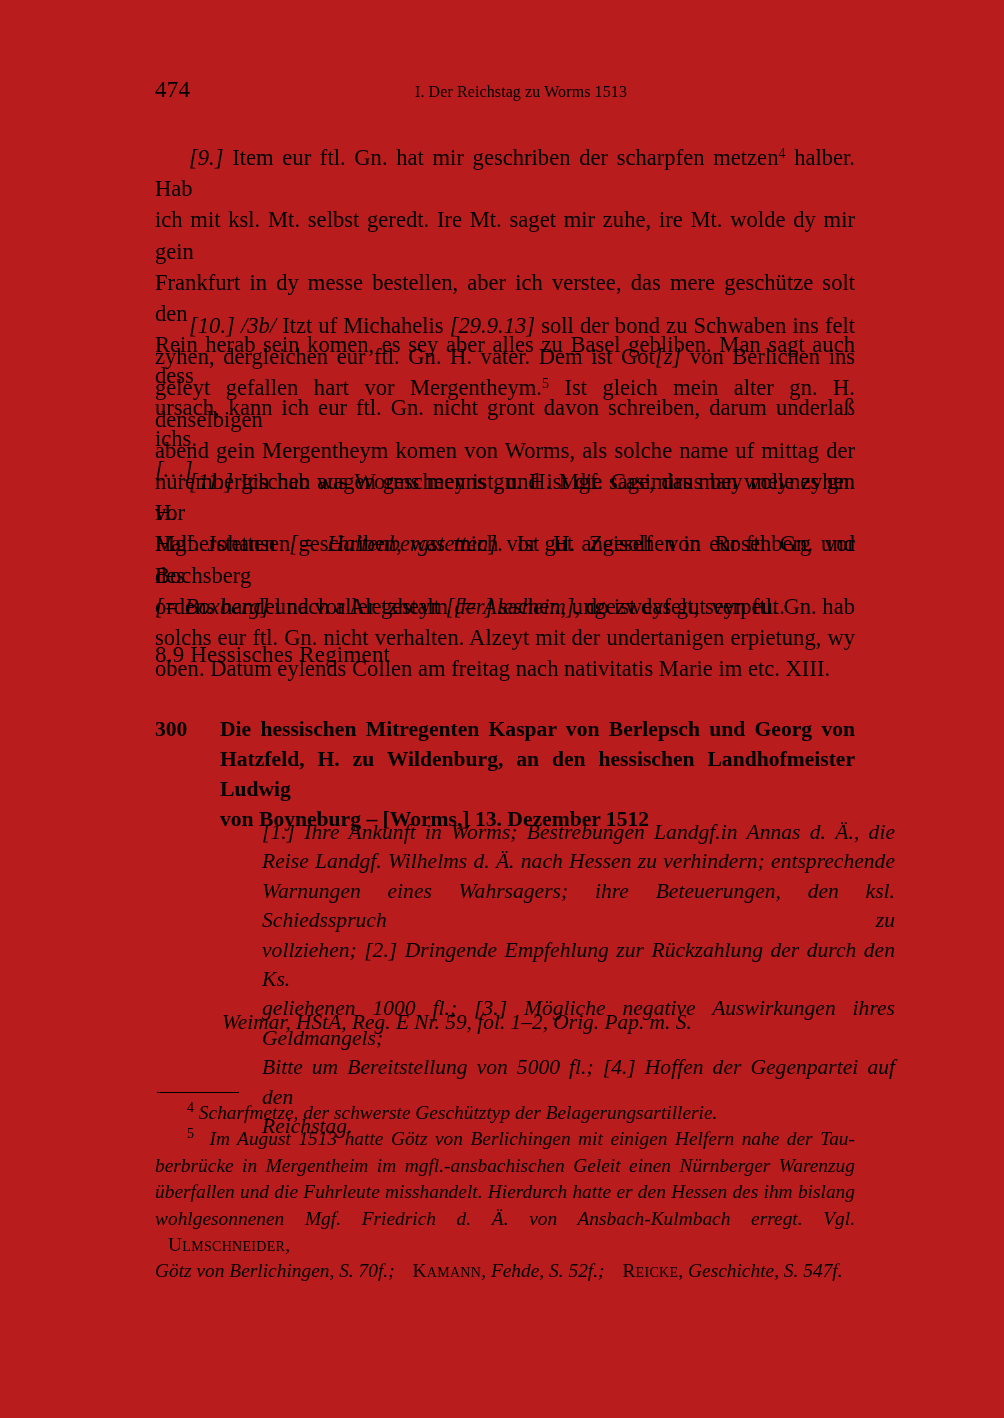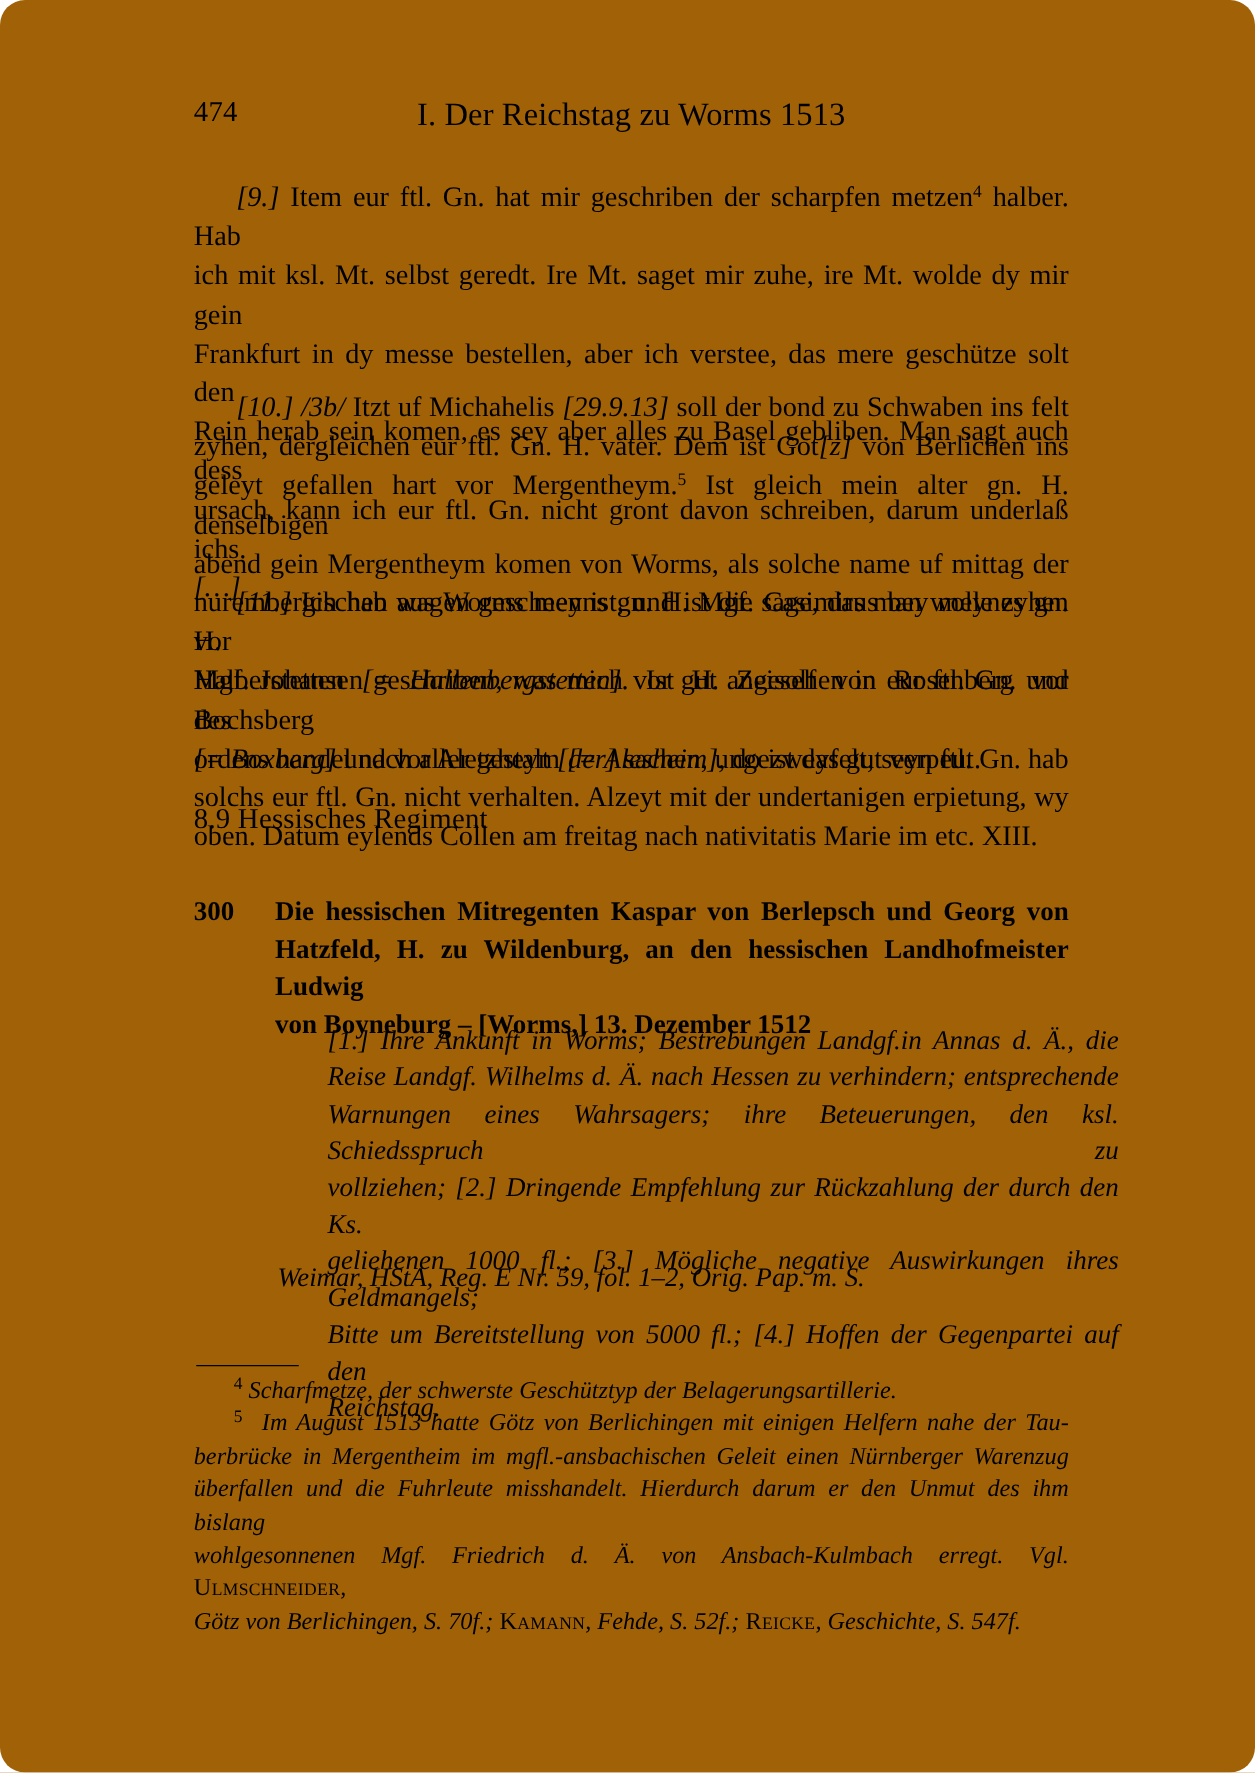--- a/index.html
+++ b/index.html
@@ -9,23 +9,22 @@
   }
   body {
     font-family: "Liberation Serif", "DejaVu Serif", serif;
     color: #000000;
   }
   .page {
     position: relative;
     width: 1004px;
     height: 1418px;
     margin: 0 auto;
-    background: #a16207;
+    background: #b91c1c;
     overflow: hidden;
-    border-radius: 20px;
   }
 
   
   .runhead {
     position: absolute;
     left: 155px;
     top: 76px;
     width: 700px;
     height: 28px;
     font-size: 21px;
@@ -33,25 +32,25 @@
   }
   .runhead .folio {
     position: absolute;
     left: 0;
     top: 0;
     font-size: 23px;
     letter-spacing: 0.2px;
   }
   .runhead .title {
     position: absolute;
-    left: 0;
+    left: 16px;
     top: 2px;
     width: 700px;
     text-align: center;
-    font-size: 26px;
+    font-size: 16px;
     letter-spacing: 0.1px;
   }
 
   
   .body-block {
     position: absolute;
     left: 155px;
     width: 700px;
     font-size: 22.6px;
     line-height: 31.2px;
@@ -197,20 +196,21 @@
     width: 32px;
   }
   .fn-indent2 {
     display: inline-block;
     width: 36px;
   }
   .sc {
     font-variant: small-caps;
     font-style: normal;
     letter-spacing: 0.3px;
+    margin-left: 13px;
   }
 </style>
 </head>
 <body>
 
 <div class="page">
 
   <div class="runhead">
     <span class="folio">474</span>
     <span class="title">I. Der Reichstag zu Worms 1513</span>
@@ -274,19 +274,19 @@
 
   <div class="fn-rule"></div>
 
   <div class="footnotes">
     <p class="fnote">
       <span class="fline last"><span class="fn-indent"></span><span class="fn-marker">4</span> <span>Scharfmetze, der schwerste Geschütztyp der Belagerungsartillerie.</span></span>
     </p>
     <p class="fnote">
       <span class="fline"><span class="fn-indent"></span><span class="fn-marker">5</span> <span class="fn-indent2" style="width:8px;"></span><span>Im August 1513 hatte Götz von Berlichingen mit einigen Helfern nahe der Tau-</span></span>
       <span class="fline">berbrücke in Mergentheim im mgfl.-ansbachischen Geleit einen Nürnberger Warenzug</span>
-      <span class="fline">überfallen und die Fuhrleute misshandelt. Hierdurch darum er den Unmut des ihm bislang</span>
+      <span class="fline">überfallen und die Fuhrleute misshandelt. Hierdurch hatte er den Hessen des ihm bislang</span>
       <span class="fline"><span>wohlgesonnenen Mgf. Friedrich d. Ä. von Ansbach-Kulmbach erregt. Vgl. </span><span class="sc">Ulmschneider</span><span>,</span></span>
       <span class="fline last"><span>Götz von Berlichingen, S. 70f.; </span><span class="sc">Kamann</span><span>, Fehde, S. 52f.; </span><span class="sc">Reicke</span><span>, Geschichte, S. 547f.</span></span>
     </p>
   </div>
 
 </div>
 
 </body></html>

